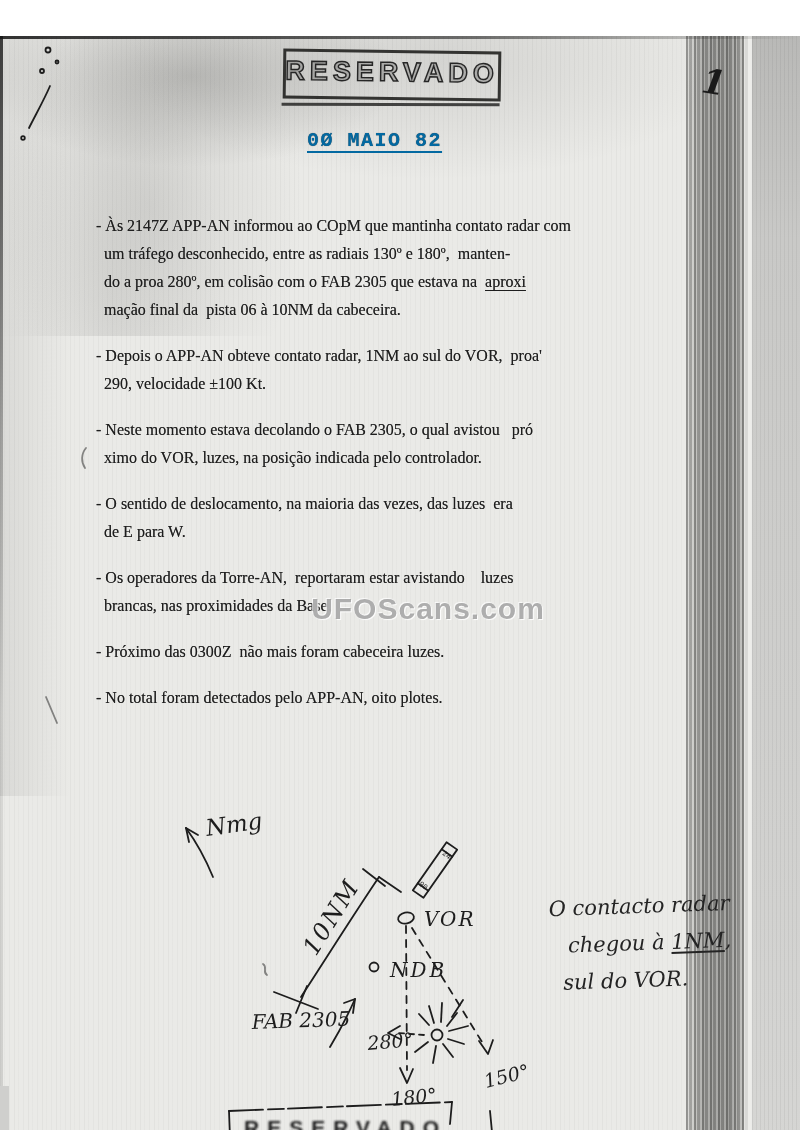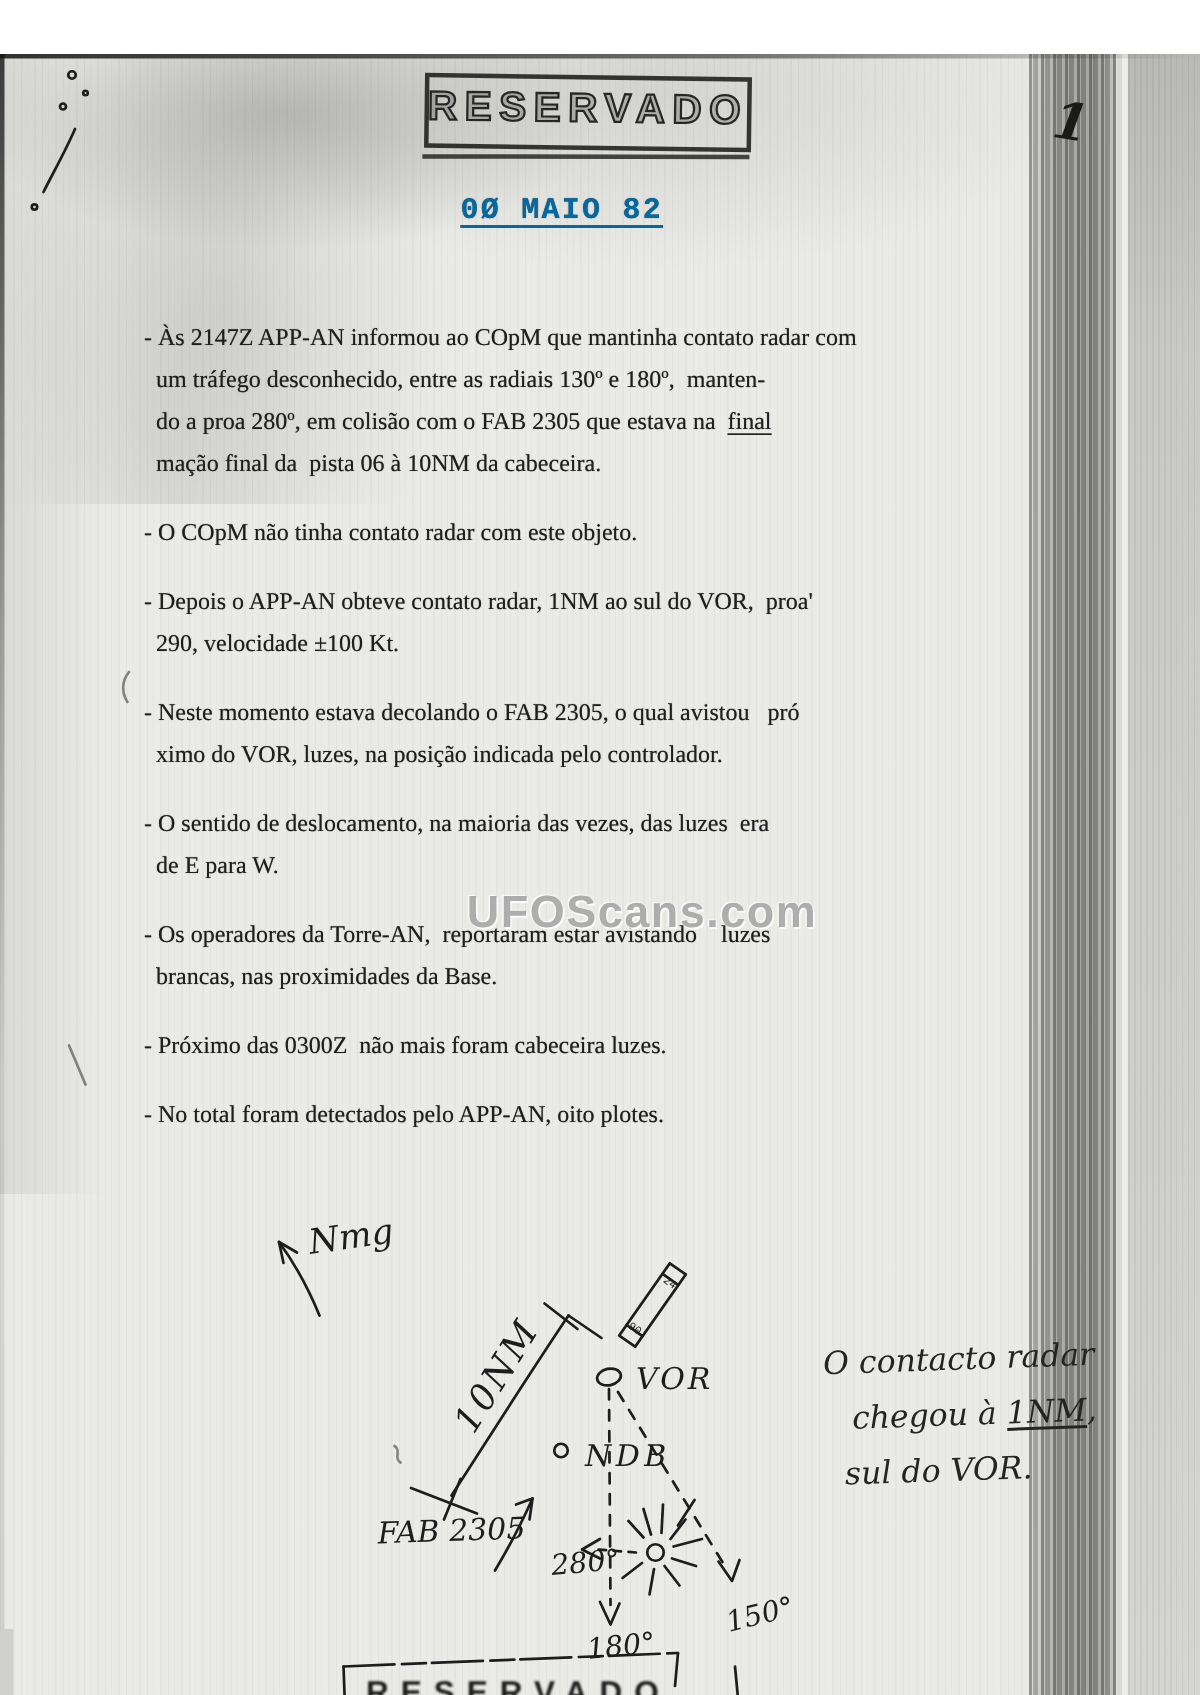--- a/index.html
+++ b/index.html
@@ -140,23 +140,22 @@
     <span class="txt">RESERVADO</span>
   </div>
 
   <div class="page-num">1</div>
 
   <div class="doc-title">0Ø MAIO 82</div>
 
   <div class="body-text">
     <div class="para"><span>- Às 2147Z APP-AN informou ao COpM que mantinha contato radar com
   um tráfego desconhecido, entre as radiais 130º e 180º,  manten-
-  do a proa 280º, em colisão com o FAB 2305 que estava na  </span><span class="u">final</span><span>
+  do a proa 280º, em colisão com o FAB 2305 que estava na  </span><span class="u">aproxi</span><span>
   mação final da  pista 06 à 10NM da cabeceira.</span></div>
-    <div class="para">- O COpM não tinha contato radar com este objeto.</div>
     <div class="para">- Depois o APP-AN obteve contato radar, 1NM ao sul do VOR,  proa'
   290, velocidade ±100 Kt.</div>
     <div class="para">- Neste momento estava decolando o FAB 2305, o qual avistou   pró
   ximo do VOR, luzes, na posição indicada pelo controlador.</div>
     <div class="para">- O sentido de deslocamento, na maioria das vezes, das luzes  era
   de E para W.</div>
     <div class="para">- Os operadores da Torre-AN,  reportaram estar avistando    luzes
   brancas, nas proximidades da Base.</div>
     <div class="para">- Próximo das 0300Z  não mais foram cabeceira luzes.</div>
     <div class="para">- No total foram detectados pelo APP-AN, oito plotes.</div>

